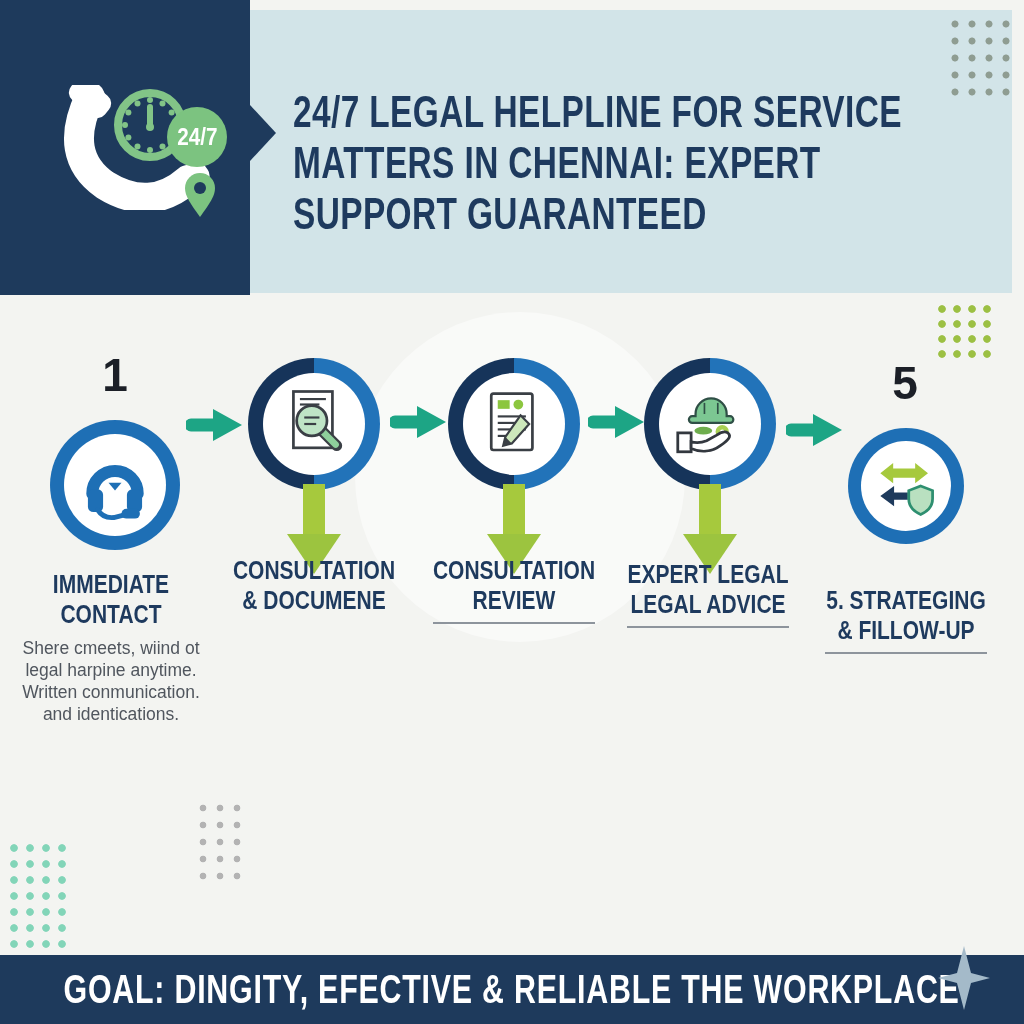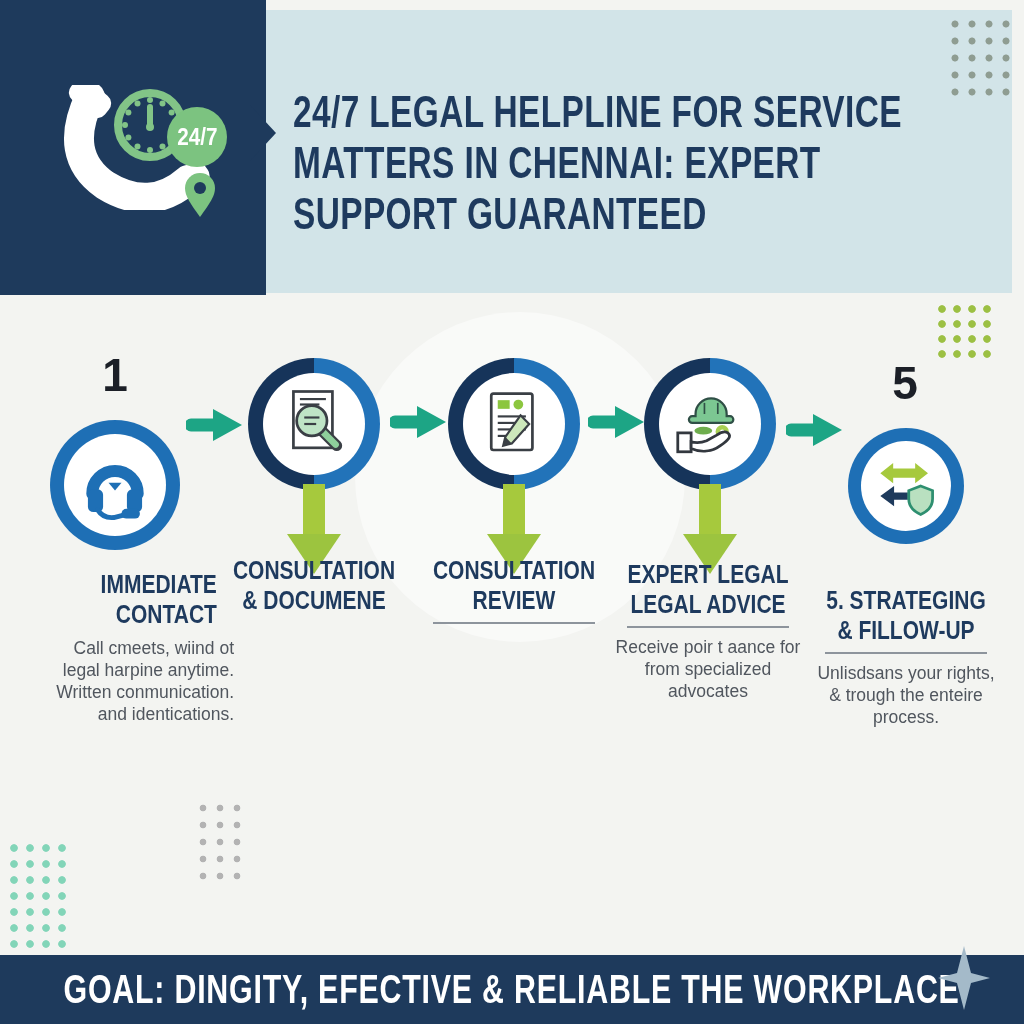--- a/index.html
+++ b/index.html
@@ -1,21 +1,21 @@
 <!DOCTYPE html>
 <html><head>
 <meta charset="utf-8">
 <style>
   html,body{margin:0;padding:0;background:#e9e9e9;}
   .canvas{position:relative;width:1024px;height:1024px;background:#f3f4f1;overflow:hidden;
           font-family:"Liberation Sans",sans-serif;}
 
   
   .hdr-band{position:absolute;left:250px;top:10px;width:762px;height:283px;background:#d2e4e8;}
-  .hdr-dark{position:absolute;left:0;top:0;width:250px;height:295px;background:#1e3a5c;padding-left:16px;}
+  .hdr-dark{position:absolute;left:0;top:0;width:250px;height:295px;background:#1e3a5c;}
   .hdr-notch{position:absolute;left:250px;top:105px;width:0;height:0;
              border-top:28px solid transparent;border-bottom:28px solid transparent;
              border-left:26px solid #1e3a5c;}
   .hdr-title{position:absolute;left:293px;top:86px;width:840px;
              font-size:44px;font-weight:700;line-height:1.16;color:#1e3a5e;
              letter-spacing:.5px;white-space:pre-line;
              transform:scaleX(.76);transform-origin:left top;}
 
   
   .phone-svg{position:absolute;left:60px;top:85px;}
@@ -64,21 +64,21 @@
   .a1{left:186px;top:407px;}
   .a2{left:390px;top:404px;}
   .a3{left:588px;top:404px;}
   .a4{left:786px;top:412px;}
   .ad2{left:285px;top:484px;}
   .ad3{left:485px;top:484px;}
   .ad4{left:681px;top:484px;}
 
   
   .stext{position:absolute;text-align:center;}
-  .st1{left:20px;top:570px;width:214px;text-align:right;}
+  .st1{left:4px;top:570px;width:214px;}
   .st2{left:204px;top:556px;width:220px;}
   .st3{left:406px;top:556px;width:216px;}
   .st4{left:600px;top:560px;width:216px;}
   .st5{left:800px;top:586px;width:212px;}
   .slabel{display:inline-block;width:100%;font-size:25px;font-weight:700;color:#1e3a5e;
           line-height:1.18;white-space:pre-line;transform:scaleX(.84);transform-origin:center top;}
   .sline{width:162px;border-top:2px solid #8d949c;margin:7px auto 0;}
   .sdesc{margin-top:9px;font-size:17.5px;line-height:1.25;color:#50565e;white-space:pre-line;}
 
   
@@ -236,49 +236,43 @@
     <polygon points="2,50 56,50 29,90" fill="#9cc43f"></polygon>
   </svg>
   <svg class="arr ad4" width="58" height="92" viewBox="0 0 58 92">
     <rect x="18" y="0" width="22" height="52" fill="#a6c93d"></rect>
     <polygon points="2,50 56,50 29,90" fill="#9cc43f"></polygon>
   </svg>
 
   <div class="stext st1">
     <div class="slabel">IMMEDIATE
 CONTACT</div>
-    <div class="sdesc">Call cmeets, wiind ot
+    <div class="sdesc">Shere cmeets, wiind ot
 legal harpine anytime.
 Written conmunication.
 and identications.</div>
   </div>
   <div class="stext st2">
     <div class="slabel">CONSULTATION
 &amp; DOCUMENE</div>
   </div>
   <div class="stext st3">
     <div class="slabel">CONSULTATION
 REVIEW</div>
     <div class="sline"></div>
   </div>
   <div class="stext st4">
     <div class="slabel">EXPERT LEGAL
 LEGAL ADVICE</div>
     <div class="sline"></div>
-    <div class="sdesc">Receive poir t aance for
-from specialized
-advocates</div>
   </div>
   <div class="stext st5">
     <div class="slabel">5. STRATEGING
 &amp; FILLOW-UP</div>
     <div class="sline"></div>
-    <div class="sdesc">Unlisdsans your rights,
-&amp; trough the enteire
-process.</div>
   </div>
 
   <div class="footer-bar">
     <div class="footer-text">GOAL: DINGITY, EFECTIVE &amp; RELIABLE THE WORKPLACE</div>
   </div>
   <svg class="sparkle" width="52" height="64" viewBox="0 0 52 64">
     <polygon points="26,0 33,27 52,32 33,37 26,64 19,37 0,32 19,27" fill="#a4bac9"></polygon>
   </svg>
 
 </div>

